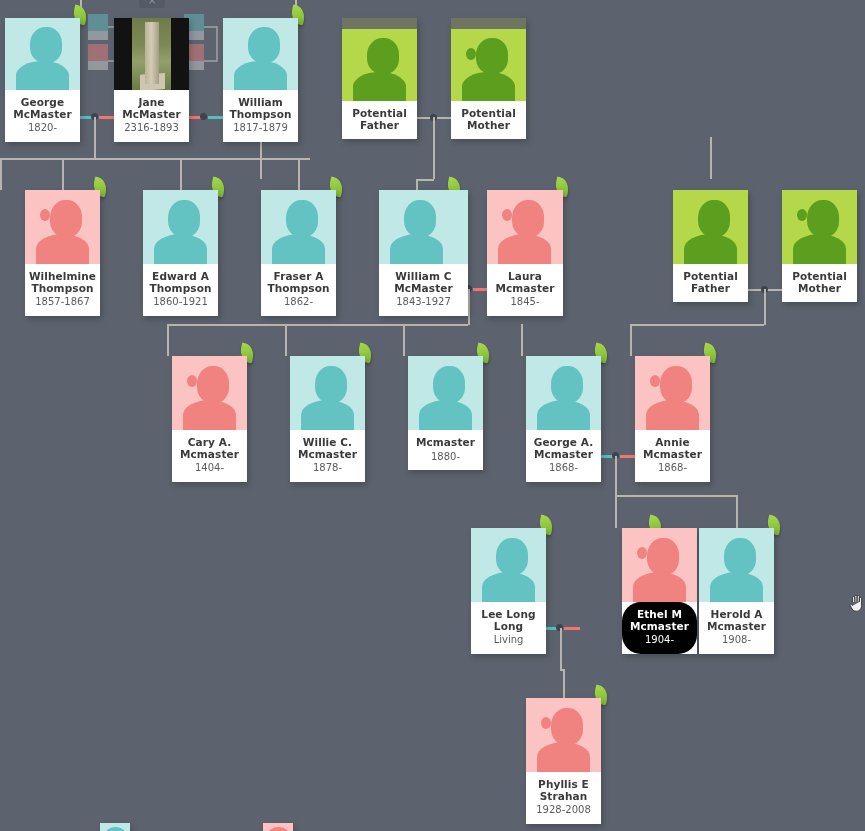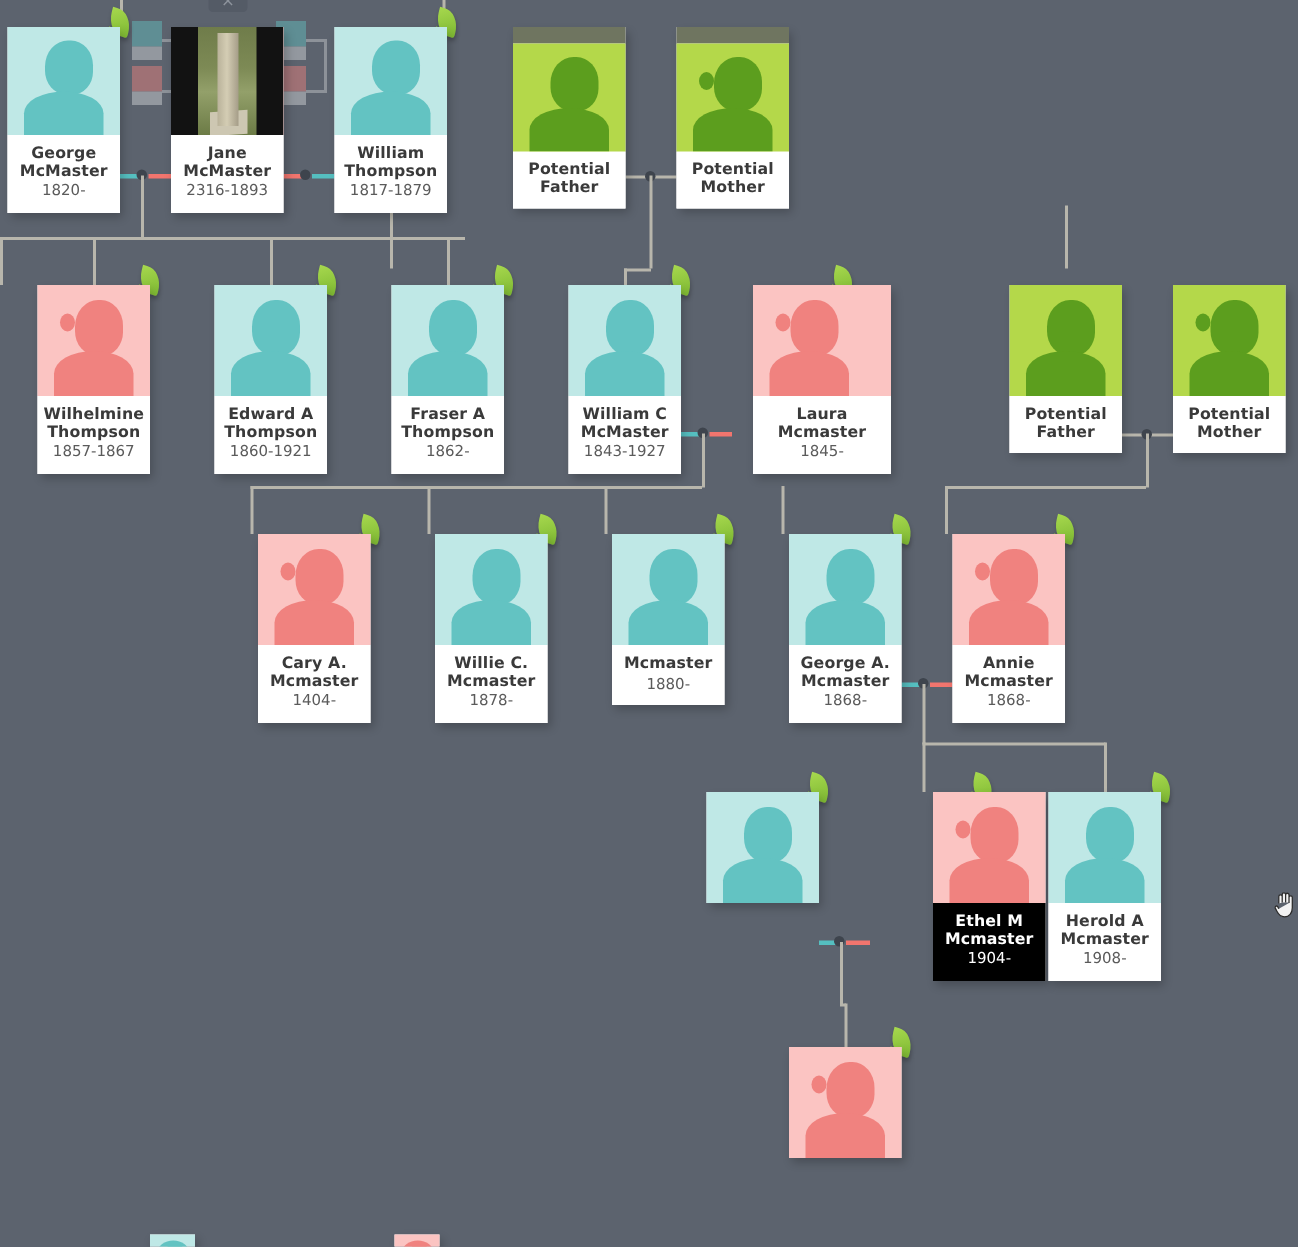--- a/index.html
+++ b/index.html
@@ -23,21 +23,21 @@
 
   
   .card{position:absolute;background:#ffffff;box-shadow:2px 3px 6px rgba(0,0,0,.22);}
   .card .hdr{height:11px;background:#6f7560;}
   .card .photo{position:relative;overflow:hidden;}
   .card .photo.male{background:#bfe8e6;}
   .card .photo.female{background:#fbc4c2;}
   .card .photo.pot{background:#b4d84a;}
   .card .label{
     background:#fff;text-align:center;color:#3a3a3a;
-    padding:7px 3px 8px;line-height:11.5px;
+    padding:7px 3px 8px;line-height:11.5px;border-radius:19px;
   }
   .card .nm{font-size:10.5px;font-weight:bold;letter-spacing:.1px;}
   .card .yr{font-size:10px;font-weight:normal;color:#5b5b5b;margin-top:2px;}
   .card.sel .label{background:#000;}
   .card.sel .nm,.card.sel .yr{color:#fff;}
 
   
   .sil{position:absolute;left:0;right:0;bottom:0;top:0;}
   .sil .head{position:absolute;border-radius:48% 46% 42% 44%;}
   .sil .body{position:absolute;border-radius:52% 52% 0 0;}
@@ -322,38 +322,38 @@
         <div class="label">
           <div class="nm">Fraser A</div>
           <div class="nm">Thompson</div>
           <div class="yr">1862-</div>
         </div>
       </div>
       <div class="leaf" style="left: 445px; top: 178px;">
         <div class="stem"></div>
         <div class="blade"></div>
       </div>
-      <div class="card" style="left: 379px; top: 190px; width: 75px;">
+      <div class="card" style="left: 379px; top: 190px; width: 89px;">
         <div class="photo male" style="height:74px;">
           <div class="sil male">
             <div class="head" style="width:32px;height:37px;left:25px;top:10px;"></div>
             <div class="body" style="width:53px;height:30px;left:11px;bottom:0;"></div>
           </div>
         </div>
         <div class="label">
           <div class="nm">William C</div>
           <div class="nm">McMaster</div>
           <div class="yr">1843-1927</div>
         </div>
       </div>
       <div class="leaf" style="left: 553px; top: 178px;">
         <div class="stem"></div>
         <div class="blade"></div>
       </div>
-      <div class="card" style="left: 502px; top: 190px; width: 92px;">
+      <div class="card" style="left: 487px; top: 190px; width: 76px;">
         <div class="photo female" style="height:74px;">
           <div class="sil female">
             <div class="head" style="width:32px;height:37px;left:25px;top:10px;"></div>
             <div class="bun" style="width:10px;height:12px;left:15px;top:19px;"></div>
             <div class="body" style="width:53px;height:30px;left:11px;bottom:0;"></div>
           </div>
         </div>
         <div class="label">
           <div class="nm">Laura</div>
           <div class="nm">Mcmaster</div>
@@ -475,20 +475,25 @@
         <div class="stem"></div>
         <div class="blade"></div>
       </div>
       <div class="card" style="left: 471px; top: 528px; width: 75px;">
         <div class="photo male" style="height:74px;">
           <div class="sil male">
             <div class="head" style="width:32px;height:37px;left:25px;top:10px;"></div>
             <div class="body" style="width:53px;height:30px;left:11px;bottom:0;"></div>
           </div>
         </div>
+        <div class="label">
+          <div class="nm">Lee Long</div>
+          <div class="nm">Long</div>
+          <div class="yr">Living</div>
+        </div>
       </div>
       <div class="leaf" style="left: 646px; top: 516px;">
         <div class="stem"></div>
         <div class="blade"></div>
       </div>
       <div class="card sel" style="left: 580px; top: 528px; width: 75px; margin-left: 42px;">
         <div class="photo female" style="height:74px;">
           <div class="sil female">
             <div class="head" style="width:32px;height:37px;left:25px;top:10px;"></div>
             <div class="bun" style="width:10px;height:12px;left:15px;top:19px;"></div>
@@ -522,20 +527,25 @@
         <div class="stem"></div>
         <div class="blade"></div>
       </div>
       <div class="card" style="left: 526px; top: 698px; width: 75px;">
         <div class="photo female" style="height:74px;">
           <div class="sil female">
             <div class="head" style="width:32px;height:37px;left:25px;top:10px;"></div>
             <div class="bun" style="width:10px;height:12px;left:15px;top:19px;"></div>
             <div class="body" style="width:53px;height:30px;left:11px;bottom:0;"></div>
           </div>
+        </div>
+        <div class="label">
+          <div class="nm">Phyllis E</div>
+          <div class="nm">Strahan</div>
+          <div class="yr">1928-2008</div>
         </div>
       </div>
     </div>
 
   <div id="partials">
       <div class="card" style="left: 100px; top: 823px; width: 30px;">
         <div class="photo male" style="height:20px;">
           <div class="sil male">
             <div class="head" style="width:13px;height:20px;left:10px;top:5px;"></div>
             <div class="body" style="width:21px;height:16px;left:5px;bottom:0;"></div>

